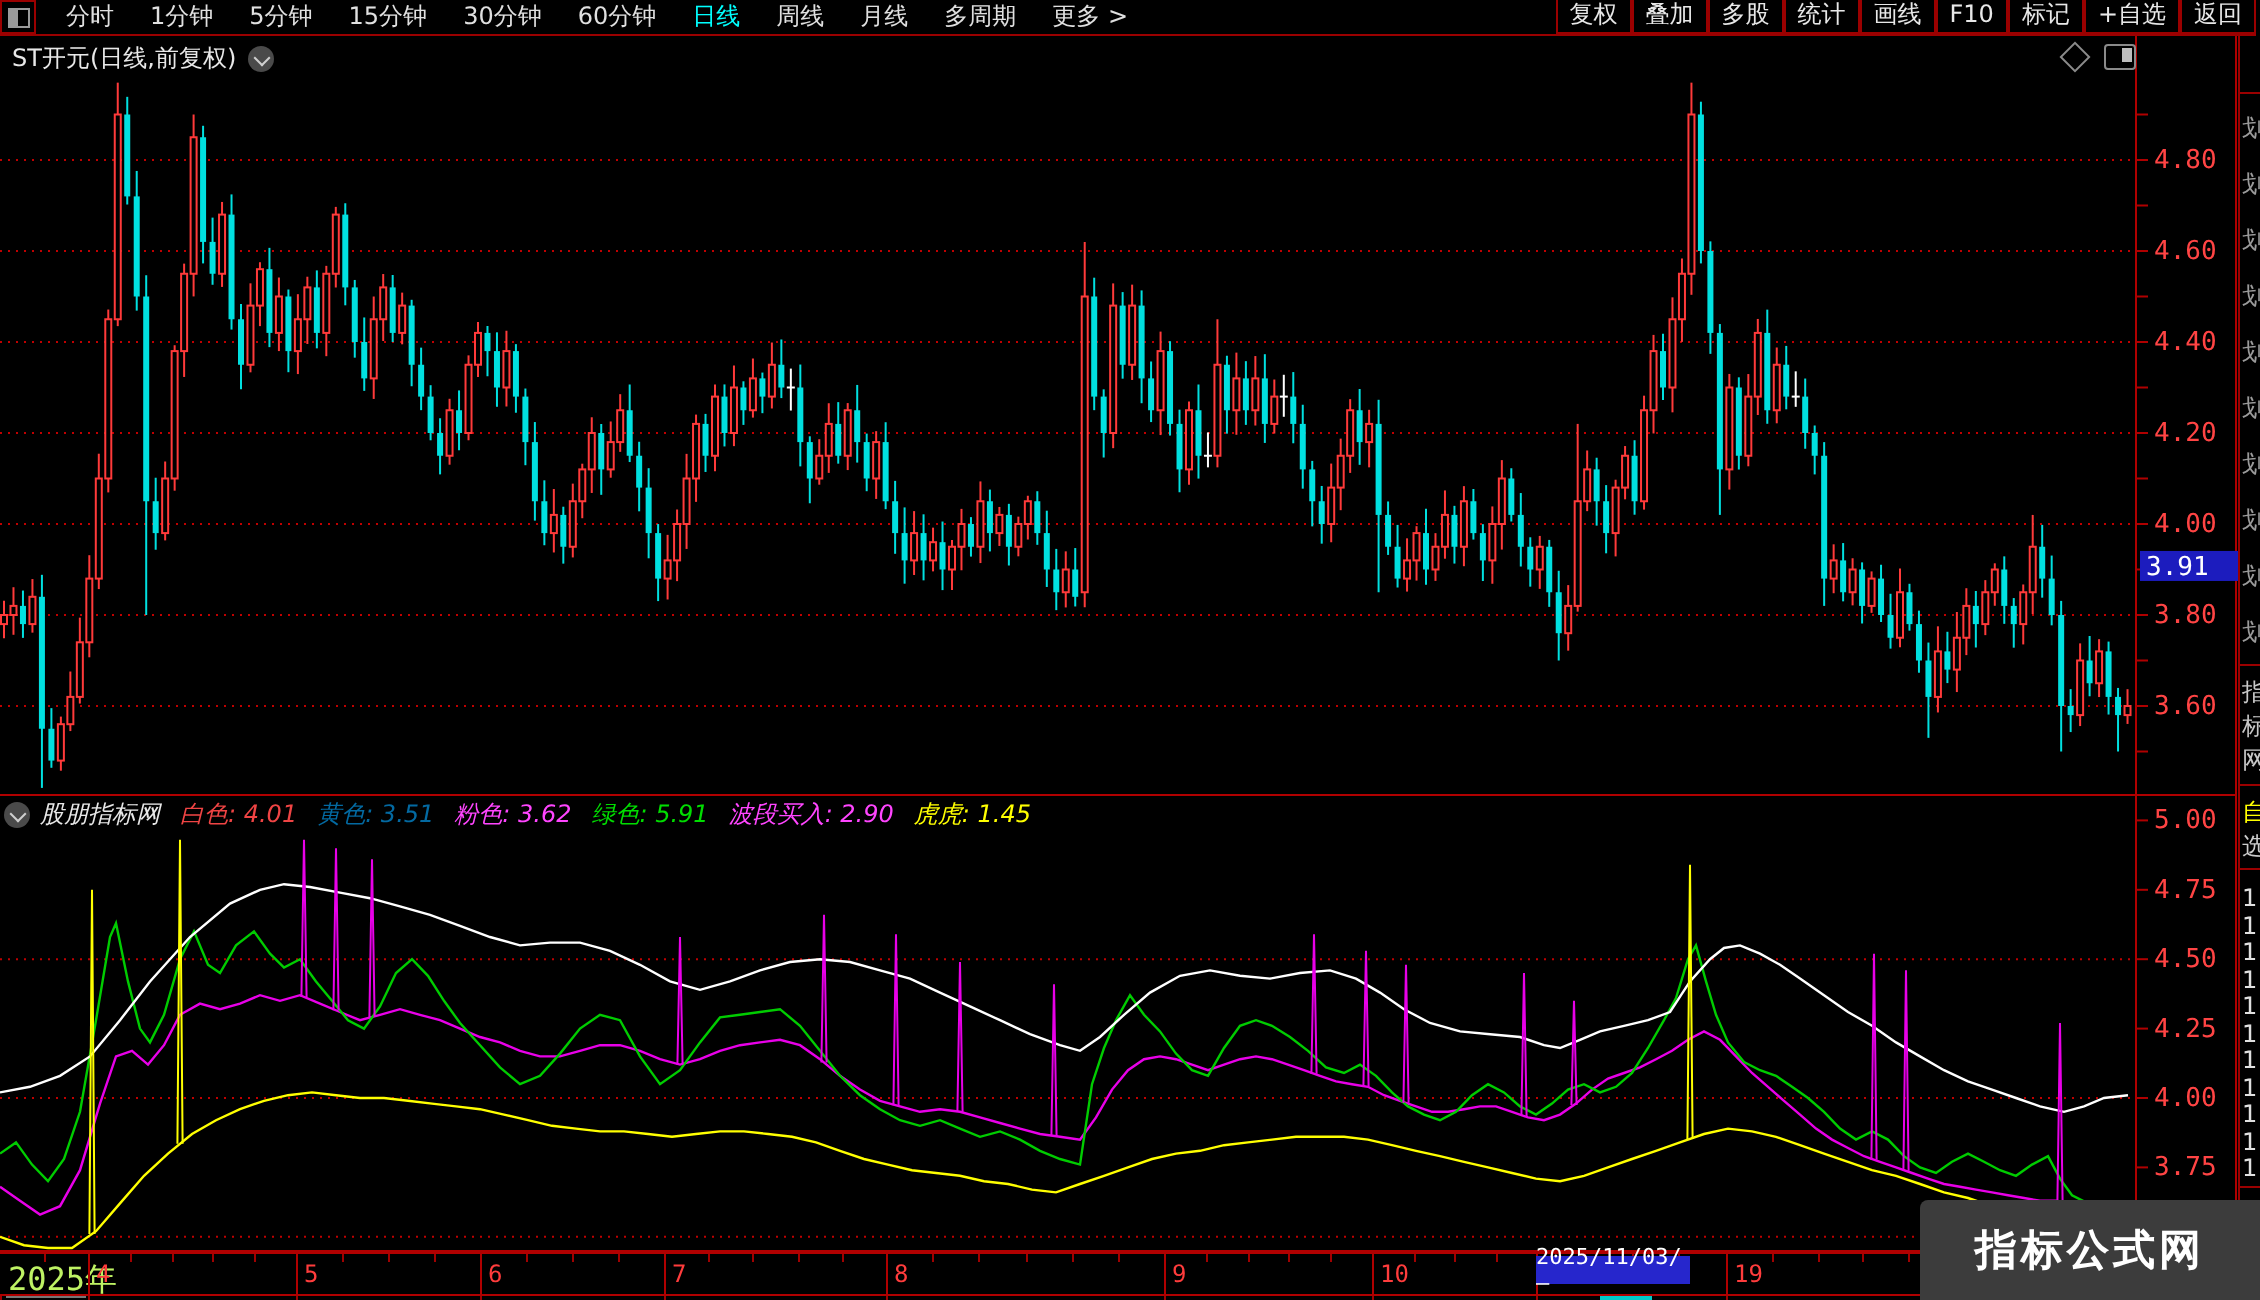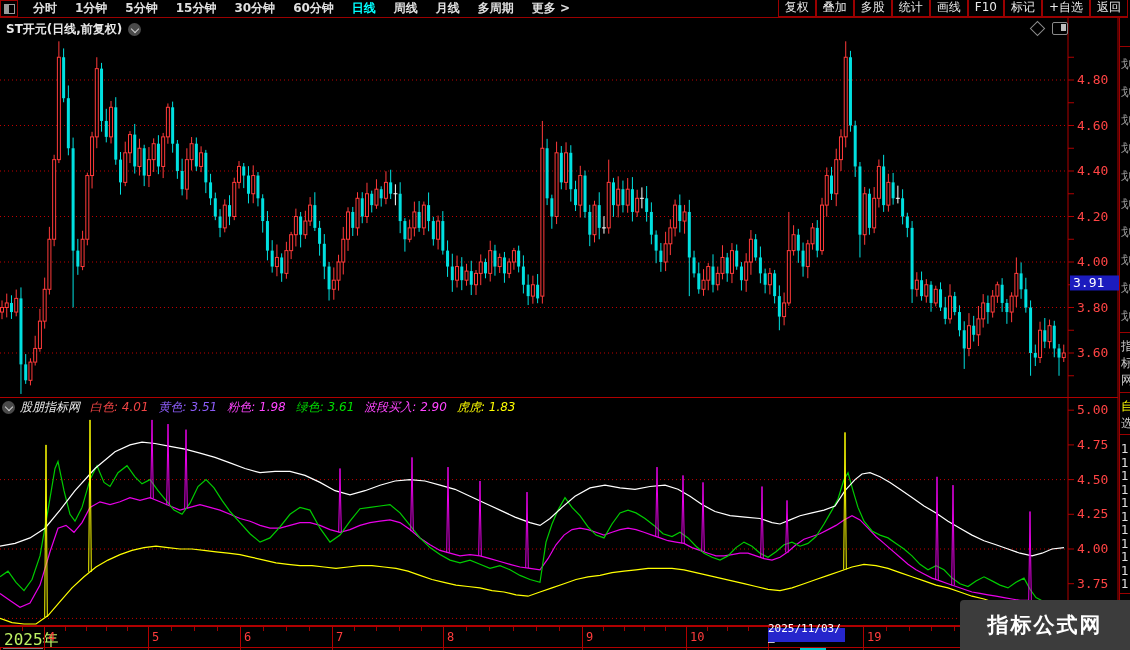--- a/index.html
+++ b/index.html
@@ -6,27 +6,27 @@
   body{width:1130px;height:650px;overflow:hidden;position:relative;
        font-family:"DejaVu Sans","Liberation Sans",sans-serif;}
   .num{font-family:"DejaVu Sans Mono","Liberation Mono",monospace;}
   
   #toolbar{position:absolute;left:0;top:0;width:1128px;height:17px;background:#000;
            border-bottom:1px solid #9b0000;display:flex;align-items:center;}
   #tb-icon-box{width:16px;height:15px;border:1px solid #9b0000;display:flex;align-items:center;justify-content:center;flex:0 0 auto;}
   .win-glyph{width:9px;height:8px;border:1px solid #9a9a9a;position:relative;}
   .win-glyph::after{content:"";position:absolute;left:0;top:0;width:4px;height:8px;background:#9a9a9a;}
   #tb-left{display:flex;align-items:center;height:100%;padding-left:6px;}
-  .tb-item{color:#e0e0e0;font-size:12px;padding:0 9px;white-space:nowrap;cursor:default;line-height:17px;font-weight:bold;}
+  .tb-item{color:#e0e0e0;font-size:12px;padding:0 9px;white-space:nowrap;cursor:default;line-height:17px;}
   .tb-item.active{color:#00ffff;}
   #tb-right{margin-left:auto;display:flex;align-items:stretch;height:100%;}
   .tb-btn{color:#e8e8e8;font-size:12px;line-height:15px;padding:0 6px;border:1px solid #9b0000;border-top:none;white-space:nowrap;}
   
   #title-row{position:absolute;left:6px;top:20px;height:18px;display:flex;align-items:center;z-index:5;}
-  #title-text{color:#e8e8e8;font-size:12px;font-weight:bold;}
+  #title-text{color:#e8e8e8;font-size:12px;}
   .chev-circle{width:13px;height:13px;border-radius:50%;background:#4a4a4a;margin-left:6px;position:relative;}
   .chev-circle::after{content:"";position:absolute;left:3.5px;top:3px;width:5px;height:5px;border-right:1.5px solid #cfcfcf;border-bottom:1.5px solid #cfcfcf;transform:rotate(45deg);}
   #title-icons{position:absolute;top:22px;left:1032px;display:flex;align-items:center;gap:9px;z-index:5;}
   .diamond{width:9px;height:9px;border:1px solid #8a8a8a;transform:rotate(45deg);}
   .winicon{width:14px;height:11px;border:1px solid #8a8a8a;border-radius:2px;position:relative;}
   .winicon::after{content:"";position:absolute;right:1px;top:1px;width:5px;height:7px;background:#bdbdbd;}
   
   #main-svg{position:absolute;left:0;top:18px;}
   #sub-svg{position:absolute;left:0;top:397px;}
   
@@ -627,25 +627,25 @@
     <path d="M785.7,155.47 L787,103.42000000000004 L788.3,155.47" fill="none" stroke="#e800e8" stroke-width="1"></path>
     <path d="M935.7,182.88300000000004 L937,79.82400000000005 L938.3,182.88300000000004" fill="none" stroke="#e800e8" stroke-width="1"></path>
     <path d="M951.7,188.43500000000003 L953,88.152 L954.3,188.43500000000003" fill="none" stroke="#e800e8" stroke-width="1"></path>
     <path d="M1028.7,203.703 L1030,114.52400000000006 L1031.3,203.703" fill="none" stroke="#e800e8" stroke-width="1"></path>
   </svg>
 
 <div id="ind-header">
   <span class="chev-circle" style="margin:0 5px 0 0;"></span>
   <span class="pair" style="color:#e8e8e8;">股朋指标网</span>
 <span class="pair" style="color: #ef4444;">白色: 4.01</span>
-    <span class="pair" style="color: #8b5cf6; text-align: center;">黄色: 3.51</span>
-    <span class="pair" style="color: rgb(255, 69, 255);">粉色: 1.98</span>
-    <span class="pair" style="color: rgb(0, 221, 0);">绿色: 3.61</span>
+    <span class="pair" style="color: #0369a1; text-align: center;">黄色: 3.51</span>
+    <span class="pair" style="color: rgb(255, 69, 255);">粉色: 3.62</span>
+    <span class="pair" style="color: rgb(0, 221, 0);">绿色: 5.91</span>
     <span class="pair" style="color: rgb(255, 69, 255);">波段买入: 2.90</span>
-    <span class="pair" style="color: rgb(255, 255, 0);">虎虎: 1.83</span>
+    <span class="pair" style="color: rgb(255, 255, 0);">虎虎: 1.45</span>
   </div>
 
 <div id="xaxis">
   <span id="xa-year" class="num">2025年</span>
   <div id="xa-sel" class="num" style="left: 768px; width: 77px;">2025/11/03/—</div>
 <div class="xa-sep" style="left: 44px;"></div>
     <div class="xa-sep" style="left: 148px;"></div>
     <div class="xa-sep" style="left: 240px;"></div>
     <div class="xa-sep" style="left: 332px;"></div>
     <div class="xa-sep" style="left: 443px;"></div>

